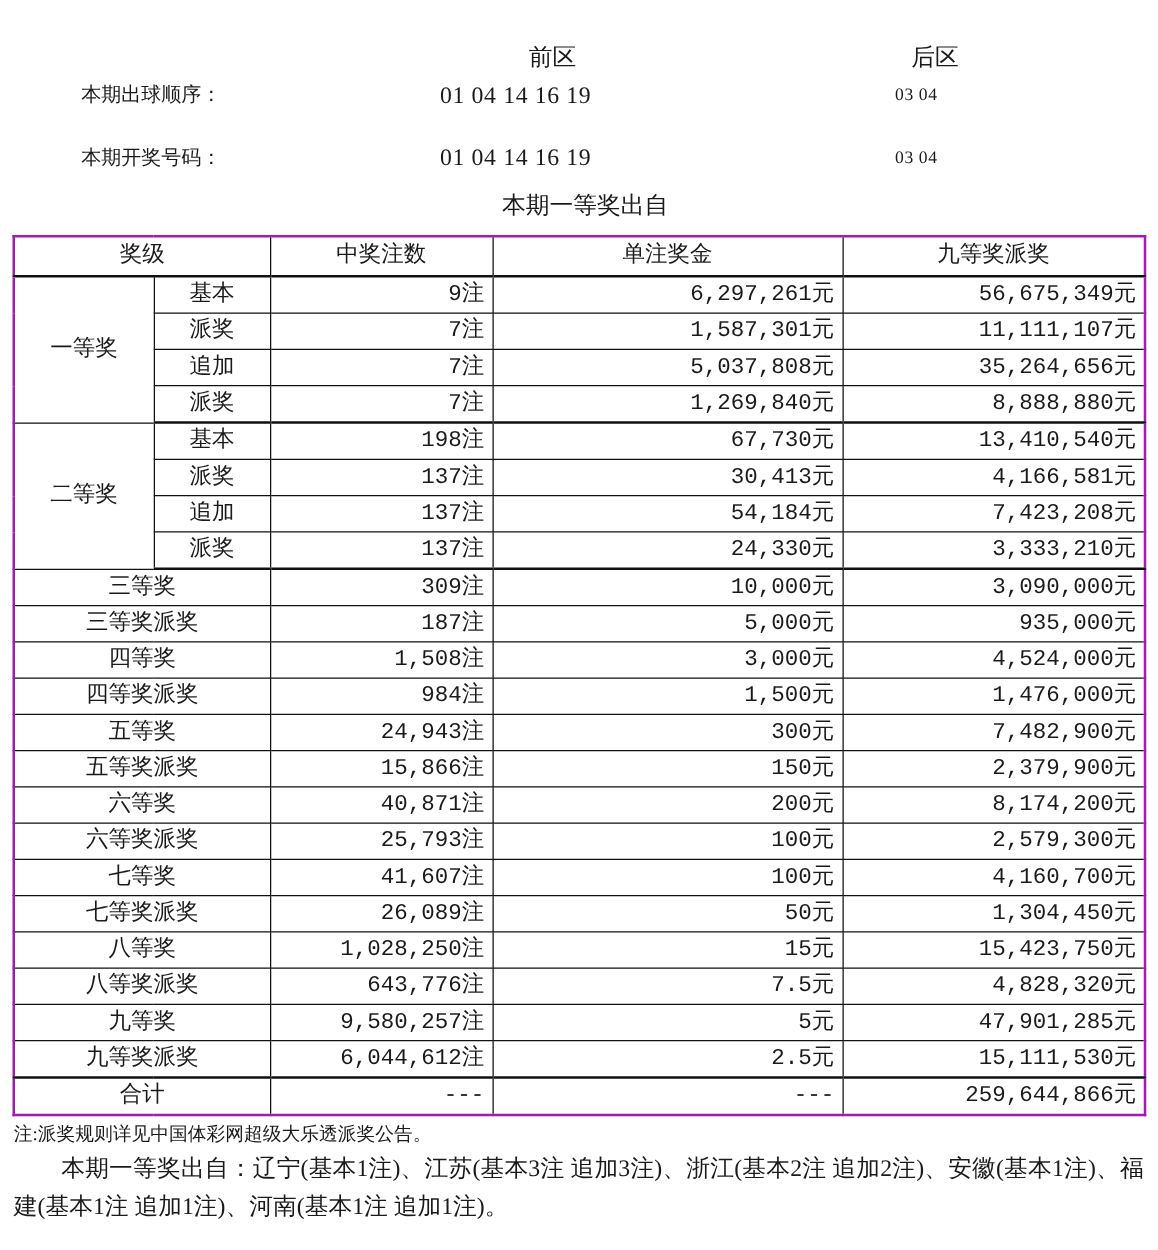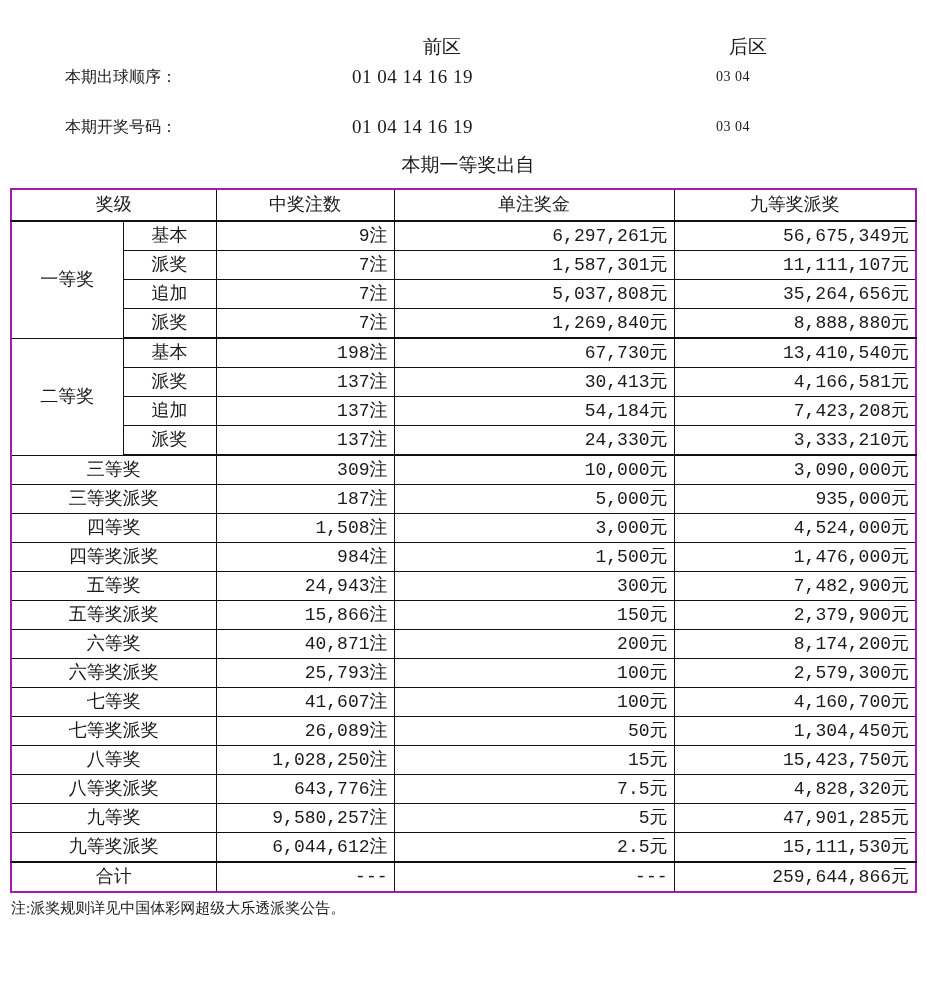--- a/index.html
+++ b/index.html
@@ -320,13 +320,14 @@
         <td class="cell-center" colspan="2">合计</td>
         <td class="cell-right">---</td>
         <td class="cell-right">---</td>
         <td class="cell-right">259,644,866元</td>
       </tr>
     </tbody>
 </table>
 
 <div class="notes">
   <p class="note-line">注:派奖规则详见中国体彩网超级大乐透派奖公告。</p>
+  <p class="note-para">本期一等奖出自：辽宁(基本1注)、江苏(基本3注  追加3注)、浙江(基本2注  追加2注)、安徽(基本1注)、福建(基本1注  追加1注)、河南(基本1注  追加1注)。</p>
 </div>
 
 </body></html>

